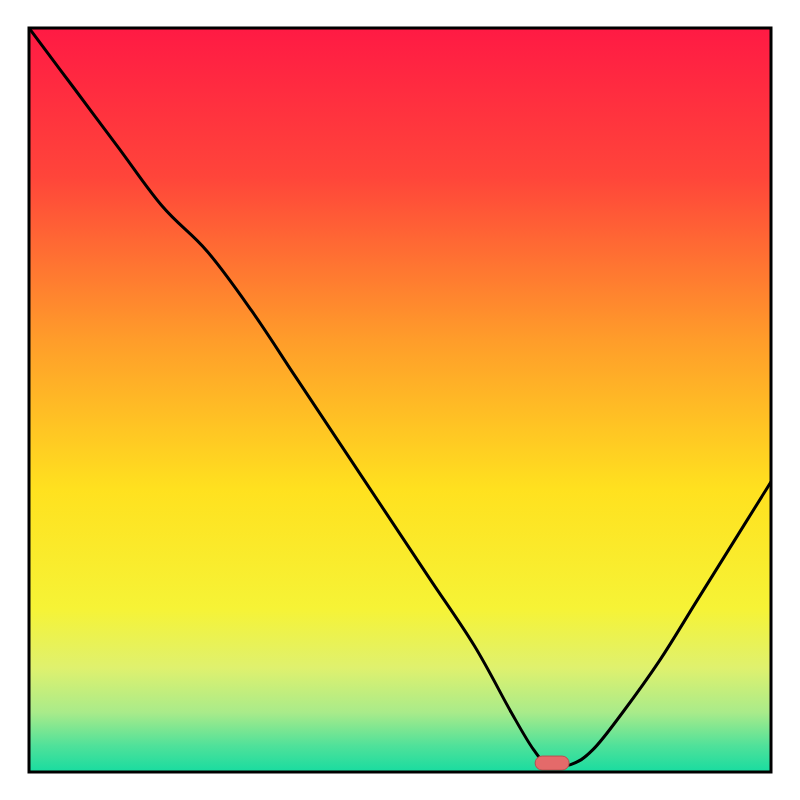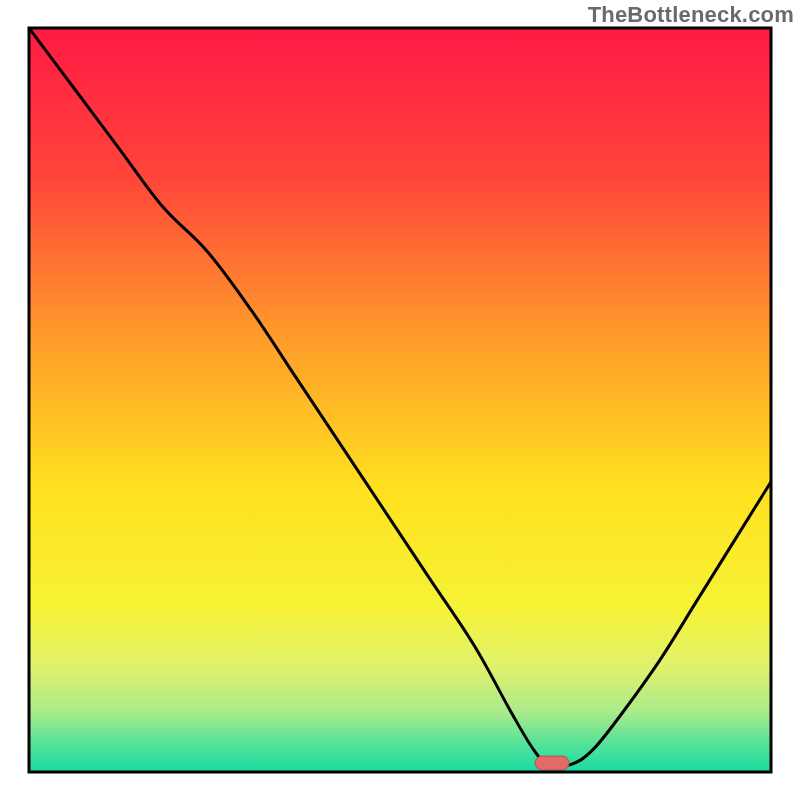--- a/index.html
+++ b/index.html
@@ -28,21 +28,20 @@
   }
   svg {
     display: block;
   }
 </style>
 </head>
 <body>
 
 <div class="stage">
 
-  <div class="watermark">TheBottleneck.com</div>
 
   <svg id="chart-svg" width="800" height="800" viewBox="0 0 800 800">
     <defs>
       <linearGradient id="bg-grad" x1="0" y1="0" x2="0" y2="1">
           <stop offset="0%" stop-color="#ff1a44"></stop>
           <stop offset="20%" stop-color="#ff453a"></stop>
           <stop offset="42%" stop-color="#ff9d2a"></stop>
           <stop offset="62%" stop-color="#ffe11f"></stop>
           <stop offset="78%" stop-color="#f6f336"></stop>
           <stop offset="86%" stop-color="#dff16e"></stop>

